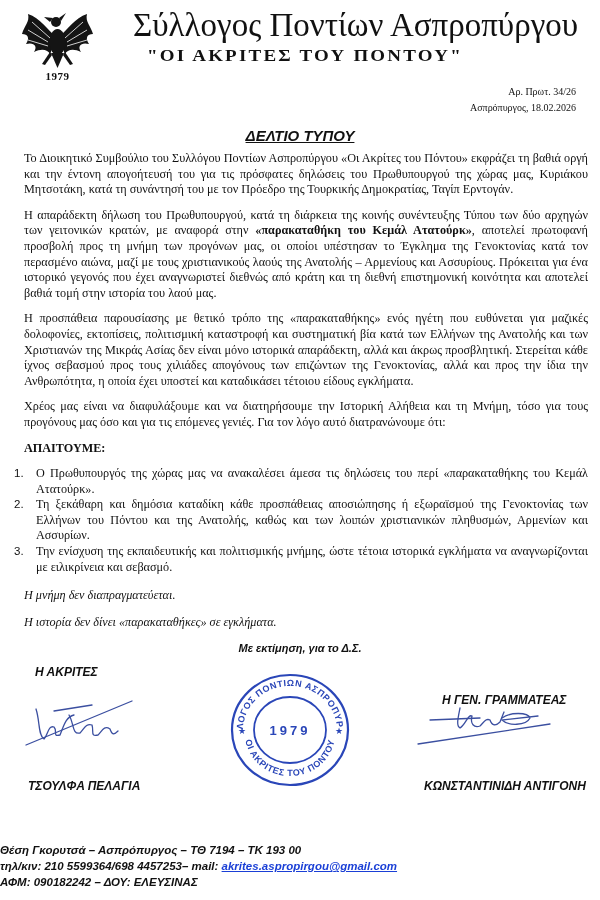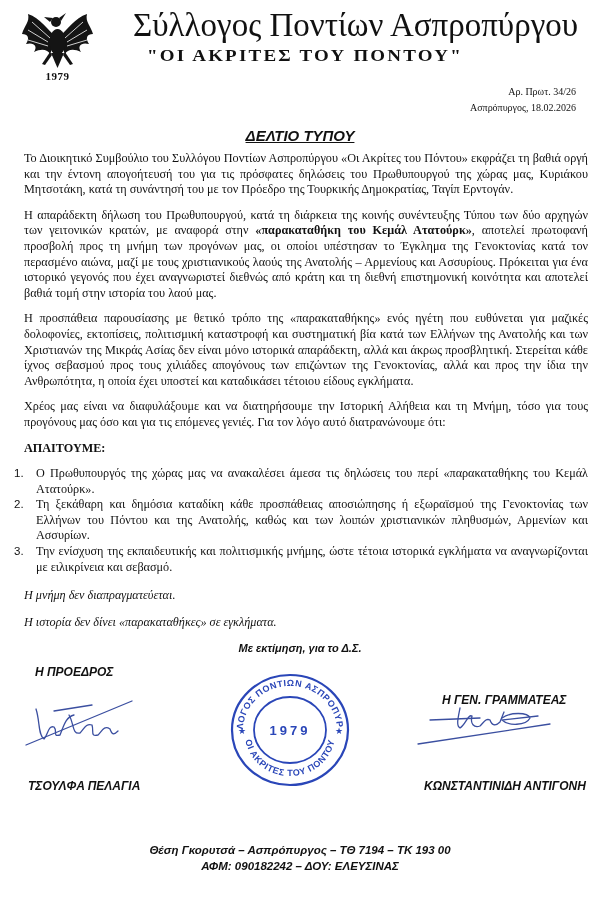--- a/index.html
+++ b/index.html
@@ -30,21 +30,21 @@
   .regards { position:absolute; left:0; top:642px; width:600px; text-align:center; font-size:11px; font-weight:bold; }
 
   .sig-left-title { position:absolute; left:35px; top:665px; font-size:12px; font-weight:bold; }
   .sig-right-title { position:absolute; left:442px; top:693px; font-size:12px; font-weight:bold; }
   .sig-left-name { position:absolute; left:28px; top:779px; font-size:12px; font-weight:bold; }
   .sig-right-name { position:absolute; left:424px; top:779px; font-size:12px; font-weight:bold; }
   .sig-left { position:absolute; left:14px; top:695px; width:130px; height:60px; }
   .sig-right { position:absolute; left:410px; top:700px; width:160px; height:50px; }
   .stamp { position:absolute; left:225px; top:668px; width:130px; height:122px; }
 
-  .footer { position:absolute; left:0; top:842px; width:600px; text-align:center; font-size:11.5px; line-height:16px; font-weight:bold; }
+  .footer { position:absolute; left:0; top:842px; width:600px; font-size:11.5px; line-height:16px; font-weight:bold; }
   .footer a { color:#1a3fd6; text-decoration:underline; }
 </style>
 </head>
 <body>
 
 <div class="header">
   <div class="logo">
     <svg width="75" height="64" viewBox="0 0 75 64">
       <g fill="#141414">
 
@@ -91,21 +91,21 @@
     <li><span class="num">1.</span><span>Ο Πρωθυπουργός της χώρας μας να ανακαλέσει άμεσα τις δηλώσεις του περί «παρακαταθήκης του Κεμάλ Ατατούρκ».</span></li>
     <li><span class="num">2.</span><span>Τη ξεκάθαρη και δημόσια καταδίκη κάθε προσπάθειας αποσιώπησης ή εξωραϊσμού της Γενοκτονίας των Ελλήνων του Πόντου και της Ανατολής, καθώς και των λοιπών χριστιανικών πληθυσμών, Αρμενίων και Ασσυρίων.</span></li>
     <li><span class="num">3.</span><span>Την ενίσχυση της εκπαιδευτικής και πολιτισμικής μνήμης, ώστε τέτοια ιστορικά εγκλήματα να αναγνωρίζονται με ειλικρίνεια και σεβασμό.</span></li>
   </ol>
   <p class="closing">Η μνήμη δεν διαπραγματεύεται.</p>
   <p class="closing">Η ιστορία δεν δίνει «παρακαταθήκες» σε εγκλήματα.</p>
 </div>
 
 <div class="regards sans">Με εκτίμηση, για το Δ.Σ.</div>
 
-<div class="sig-left-title sans">Η ΠΡΟΕΔΡΟΣ</div>
+<div class="sig-left-title sans">Η ΑΚΡΙΤΕΣ</div>
 <div class="sig-right-title sans">Η ΓΕΝ. ΓΡΑΜΜΑΤΕΑΣ</div>
 
 <div class="sig-left">
   <svg width="130" height="60" viewBox="0 0 130 60">
     <g fill="none" stroke="#3b4fa0" stroke-width="1.3" stroke-linecap="round">
       <path d="M12 50 L118 6"></path>
       <path d="M22 14 C26 26 24 40 30 44 C34 40 34 30 40 32 C44 36 38 42 46 40 C50 30 52 22 60 20"></path>
       <path d="M55 20 C60 28 58 40 66 38 C70 34 72 28 78 30 C80 36 76 42 84 40 C88 36 90 30 96 34 C98 40 100 40 104 36"></path>
       <path d="M40 16 L78 10"></path>
     </g>
@@ -143,14 +143,15 @@
     <text x="110" y="66" font-size="9" fill="#2a46b8" font-family="DejaVu Sans, sans-serif">★</text>
     <text x="65" y="67" text-anchor="middle" font-family="Liberation Sans, sans-serif" font-size="13" font-weight="bold" fill="#2a46b8" letter-spacing="3">1979</text>
   </svg>
 </div>
 
 <div class="sig-left-name sans">ΤΣΟΥΛΦΑ ΠΕΛΑΓΙΑ</div>
 <div class="sig-right-name sans">ΚΩΝΣΤΑΝΤΙΝΙΔΗ ΑΝΤΙΓΟΝΗ</div>
 
 <div class="footer sans">
   <div>Θέση Γκορυτσά – Ασπρόπυργος – ΤΘ 7194 – ΤΚ 193 00</div>
+  <div><span>τηλ/κιν: 210 5599364/698 4457253– mail: </span><a href="mailto:akrites.aspropirgou@gmail.com">akrites.aspropirgou@gmail.com</a></div>
   <div>ΑΦΜ: 090182242 – ΔΟΥ: ΕΛΕΥΣΙΝΑΣ</div>
 </div>
 
 </body></html>

